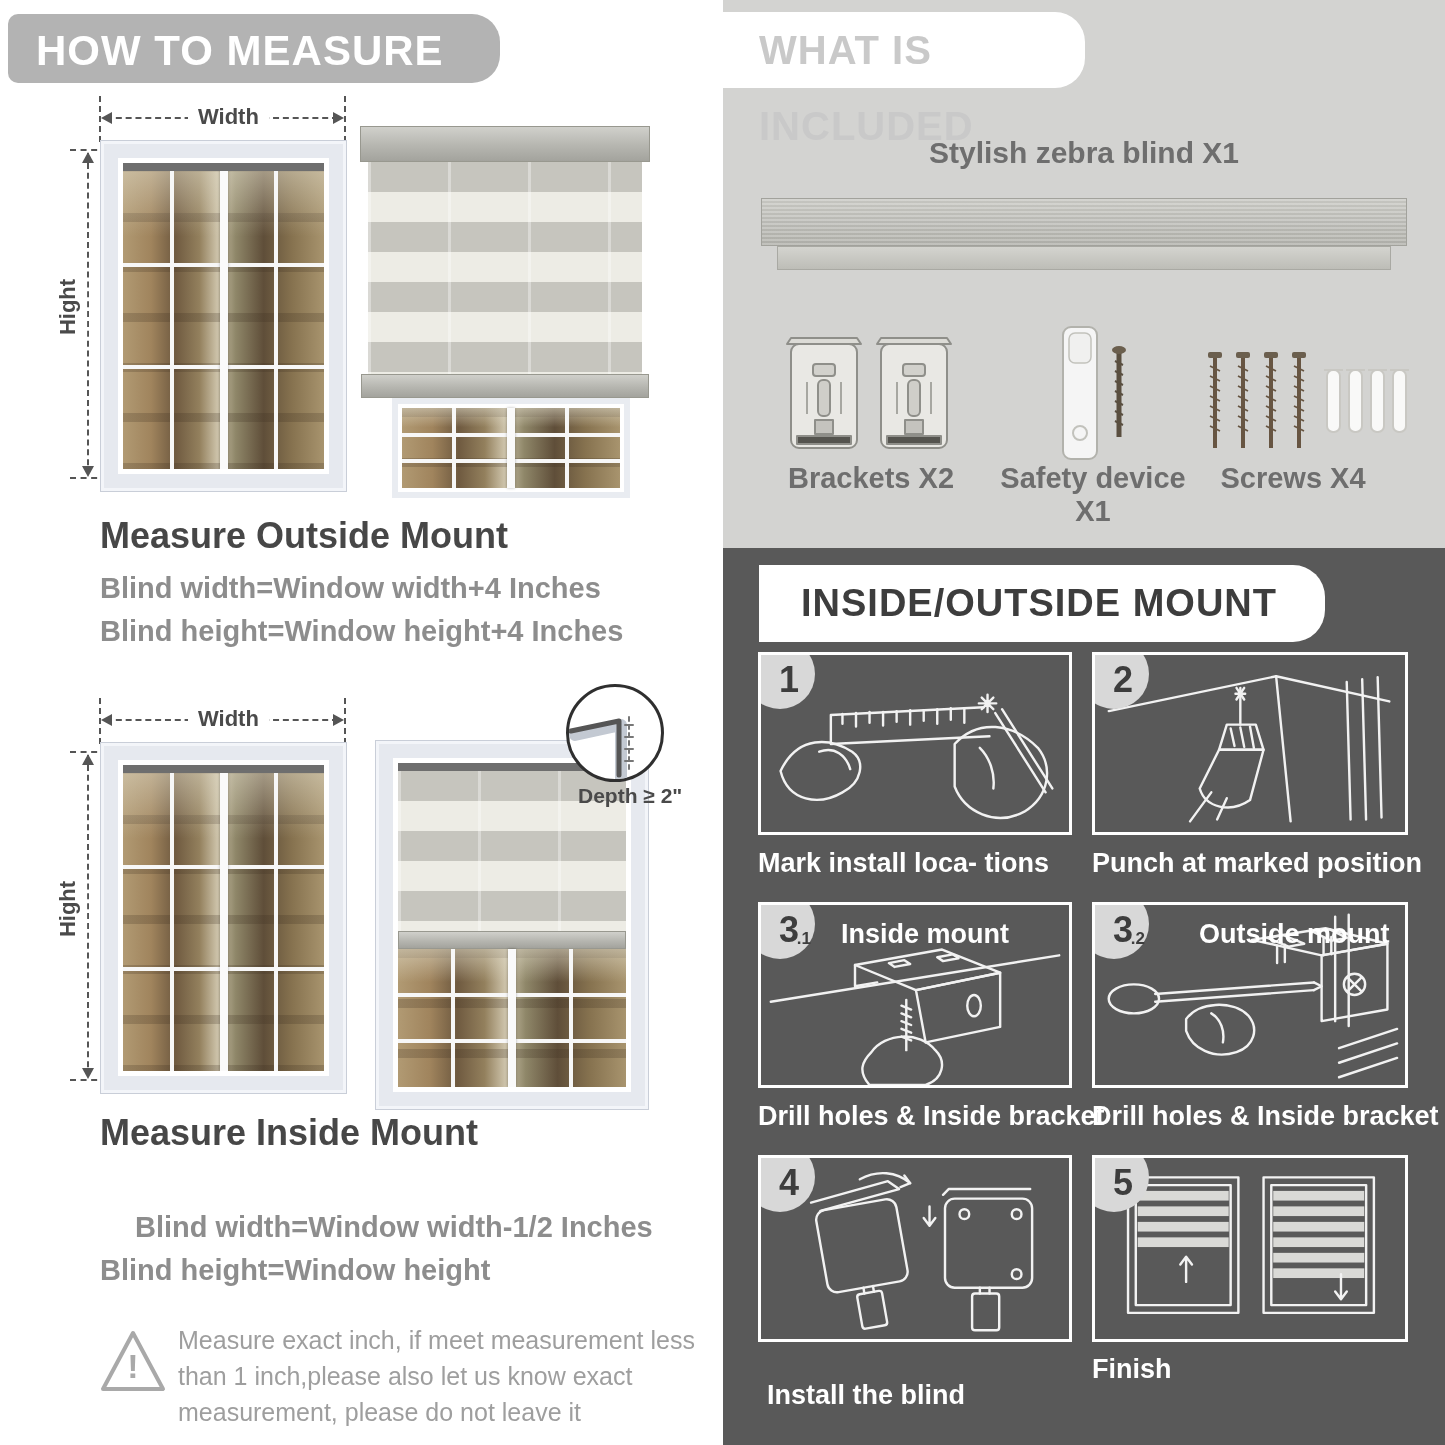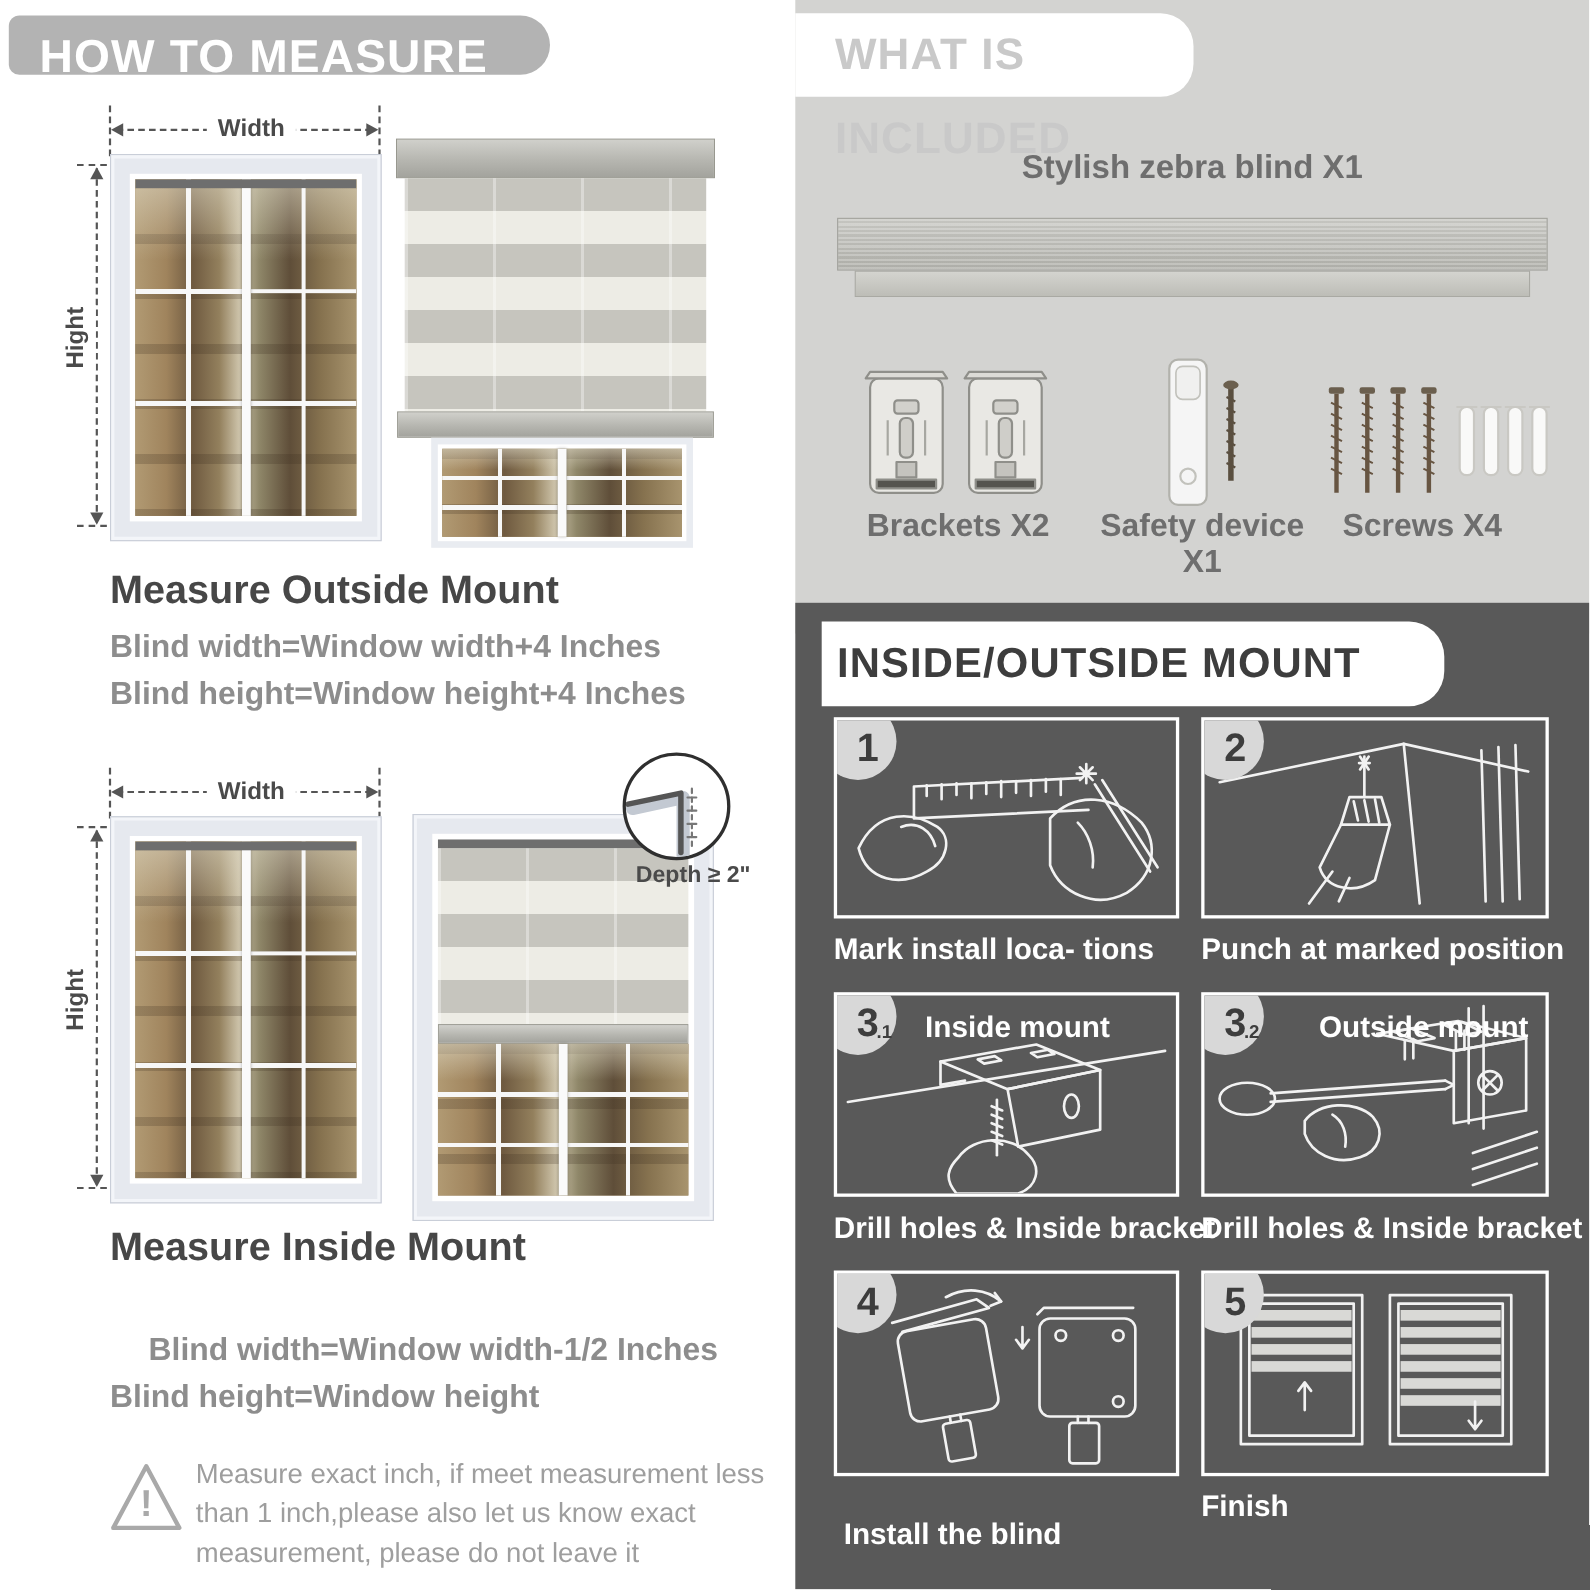--- a/index.html
+++ b/index.html
@@ -1,21 +1,21 @@
 <!DOCTYPE html>
 <html><head>
 <meta charset="utf-8">
 <style>
   html,body{margin:0;padding:0;background:#fff;}
   .canvas{position:relative;width:1445px;height:1445px;background:#fff;overflow:hidden;
           font-family:"Liberation Sans", sans-serif;}
   .abs{position:absolute;}
 
   
-  .hdr-left{left:8px;top:14px;width:492px;height:54px;background:#b3b3b3;
+  .hdr-left{left:8px;top:14px;width:492px;height:69px;background:#b3b3b3;
             border-radius:10px 28px 28px 10px;color:#fff;font-size:42px;font-weight:bold;
             line-height:74px;padding-left:28px;letter-spacing:1px;box-sizing:border-box;}
 
   .dashv{border-left:2px dashed #555;}
   .dashh{border-top:2px dashed #555;}
   .ah{width:0;height:0;border-style:solid;position:absolute;}
   .ah-left{border-width:6px 11px 6px 0;border-color:transparent #555 transparent transparent;}
   .ah-right{border-width:6px 0 6px 11px;border-color:transparent transparent transparent #555;}
   .ah-up{border-width:0 6px 11px 6px;border-color:transparent transparent #555 transparent;}
   .ah-down{border-width:11px 6px 0 6px;border-color:#555 transparent transparent transparent;}
@@ -60,22 +60,22 @@
                 box-sizing:border-box;letter-spacing:1px;}
   .blind-label{left:0;top:136px;width:722px;text-align:center;font-size:30px;font-weight:bold;color:#6e6e6e;}
   .headrail-main{left:38px;top:198px;width:646px;height:48px;
       background:repeating-linear-gradient(180deg, rgba(255,255,255,0.18) 0 2px, rgba(0,0,0,0.03) 2px 4px),
                  linear-gradient(180deg,#cbcbc6,#b3b3ad);border:1px solid #a2a29c;box-sizing:border-box;}
   .headrail-lip{left:54px;top:246px;width:614px;height:24px;
       background:linear-gradient(180deg,#d4d4cf,#bdbdb7);border:1px solid #a9a9a3;box-sizing:border-box;}
   .item-label{font-size:29px;font-weight:bold;color:#6e6e6e;text-align:center;}
 
   .rc-dark{left:0;top:548px;width:722px;height:897px;background:#595959;}
-  .hdr-mount{left:24px;top:17px;width:566px;height:77px;background:#fff;border-radius:0 32px 32px 0;
-             color:#3d3d3d;font-size:38px;font-weight:bold;line-height:77px;padding-left:14px;
+  .hdr-mount{left:36px;top:17px;width:566px;height:77px;background:#fff;border-radius:0 32px 32px 0;
+             color:#3d3d3d;font-size:38px;font-weight:bold;line-height:77px;padding-left:42px;
              box-sizing:border-box;letter-spacing:1px;}
   .panel{position:absolute;border:3px solid #fff;box-sizing:border-box;overflow:hidden;}
   .badge{position:absolute;top:-16px;left:-16px;width:70px;height:70px;border-radius:50%;
          background:#d8d8d8;z-index:4;}
   .badge .num{position:absolute;right:16px;bottom:8px;font-size:36px;font-weight:bold;color:#3d3d3d;}
   .badge .bsub{position:absolute;right:4px;bottom:10px;font-size:17px;font-weight:bold;color:#3d3d3d;}
   .panel-sub{position:absolute;left:80px;top:14px;font-size:27px;font-weight:bold;color:#fff;z-index:4;}
   .step-caption{position:absolute;font-size:27px;font-weight:bold;color:#fff;}
   .ill{position:absolute;inset:0;width:100%;height:100%;}
   .ill path,.ill line,.ill rect,.ill circle,.ill ellipse,.ill polyline

